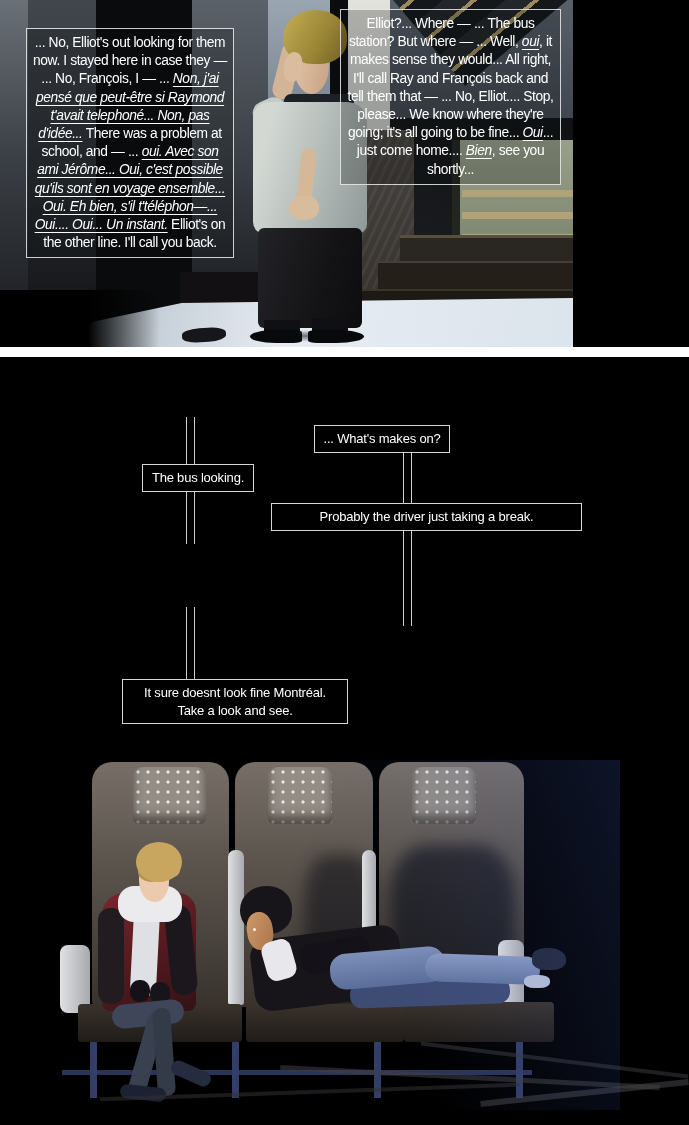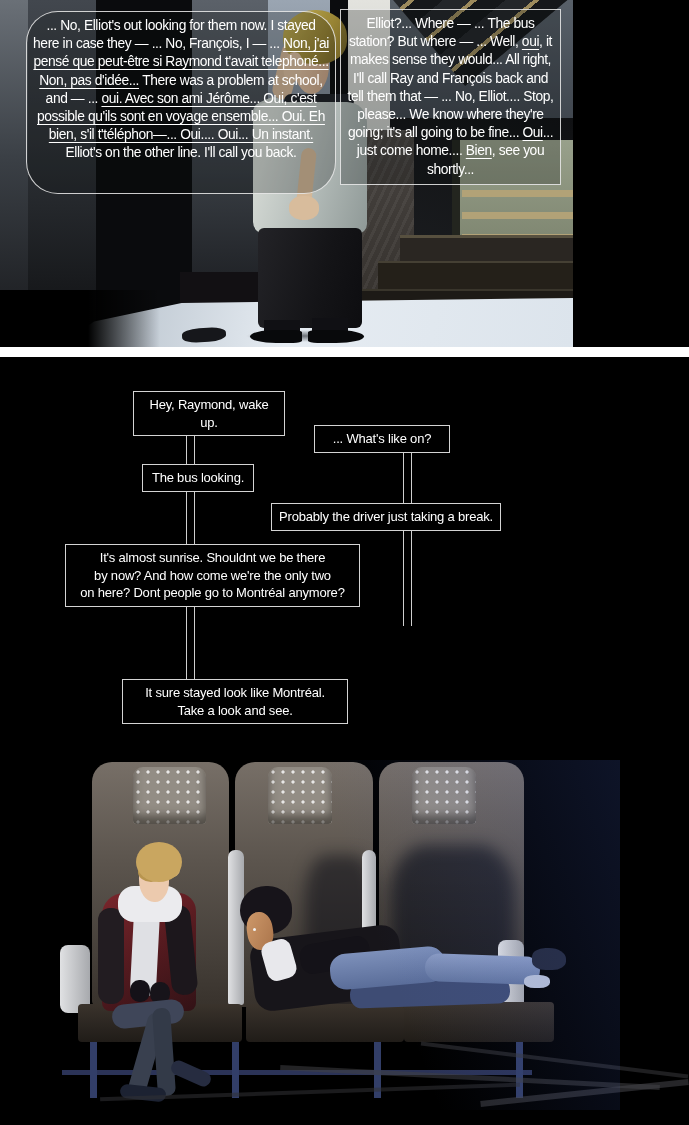--- a/index.html
+++ b/index.html
@@ -55,23 +55,23 @@
       background:linear-gradient(105deg,#232327,#141417 60%,#0d0d10);}
   .c1-legl{left:264px;top:320px;width:36px;height:22px;background:#101014;}
   .c1-legr{left:312px;top:318px;width:36px;height:24px;background:#101014;}
   .c1-shoel{left:250px;top:330px;width:52px;height:13px;background:#08090b;border-radius:60% 20% 20% 60%;}
   .c1-shoer{left:308px;top:330px;width:56px;height:13px;background:#08090b;border-radius:20% 60% 60% 20%;}
 
   
   .caption{border:1px solid rgba(238,238,238,.85);color:#fff;text-align:center;
       font-size:13.8px;line-height:18.2px;letter-spacing:-0.4px;padding:5px 6px;
       background:rgba(10,12,14,.24);box-sizing:border-box;}
-  .cap-left{left:26px;top:11px;width:310px;min-height:183px;border-radius:32px;}
+  .cap-left{left:26px;top:28px;width:208px;min-height:183px;}
   .cap-right{left:340px;top:9px;width:221px;min-height:172px;}
-  .fr{text-decoration:underline;text-decoration-thickness:1px;text-underline-offset:2.5px;margin-top:31px;}
+  .fr{font-style:italic;text-decoration:underline;text-decoration-thickness:1px;text-underline-offset:2.5px;margin-top:31px;}
 
   .divider{left:0;top:347px;width:689px;height:10px;background:#fff;}
 
   .dbox{background:#000;border:1px solid #d4d4d4;color:#fff;text-align:center;
       font-size:13px;line-height:17.5px;letter-spacing:-0.2px;padding:4px 7px;
       white-space:pre-line;box-sizing:border-box;z-index:5;}
   .conn{width:9px;border-left:1.5px solid #cfcfcf;border-right:1.5px solid #cfcfcf;
       box-sizing:border-box;z-index:2;}
 
   
@@ -178,28 +178,24 @@
   <div class="abs caption cap-right"><span>Elliot?... Where — ... The bus station? But where — ... Well, </span><span class="fr">oui</span><span>, it makes sense they would... All right, I'll call Ray and François back and tell them that — ... No, Elliot.... Stop, please... We know where they're going; it's all going to be fine... </span><span class="fr">Oui</span><span>... just come home.... </span><span class="fr">Bien</span><span>, see you shortly...</span></div>
 
   <div class="abs divider"></div>
 
   <div class="abs conn" style="left:186px;top:417px;height:47px"></div>
   <div class="abs conn" style="left:186px;top:490px;height:54px"></div>
   <div class="abs conn" style="left:186px;top:607px;height:72px"></div>
   <div class="abs conn" style="left:403px;top:451px;height:52px"></div>
   <div class="abs conn" style="left:403px;top:528px;height:98px"></div>
 
-  <div class="abs dbox" style="left:133px;top:391px;width:152px">Hey, Raymond, wake up.</div>
-  <div class="abs dbox" style="left:314px;top:425px;width:136px">... What's like on?</div>
+  <div class="abs dbox" style="left:314px;top:425px;width:136px">... What's makes on?</div>
   <div class="abs dbox" style="left:142px;top:464px;width:112px">The bus looking.</div>
-  <div class="abs dbox" style="left:271px;top:503px;width:230px">Probably the driver just taking a break.</div>
-  <div class="abs dbox" style="left:65px;top:544px;width:295px">It's almost sunrise. Shouldnt we be there
-by now? And how come we're the only two
-on here? Dont people go to Montréal anymore?</div>
-  <div class="abs dbox" style="left:122px;top:679px;width:226px">It sure stayed look like Montréal.
+  <div class="abs dbox" style="left:271px;top:503px;width:311px">Probably the driver just taking a break.</div>
+  <div class="abs dbox" style="left:122px;top:679px;width:226px">It sure doesnt look fine Montréal.
 Take a look and see.</div>
 
   <div class="abs seat-back" style="left:92px;width:137px"></div>
   <div class="abs seat-back" style="left:235px;width:138px"></div>
   <div class="abs seat-back" style="left:379px;width:145px"></div>
   <div class="abs headrest" style="left:133px;width:73px"></div>
   <div class="abs headrest" style="left:268px;width:64px"></div>
   <div class="abs headrest" style="left:412px;width:64px"></div>
 
   <div class="abs seat-shadow" style="left:390px;top:845px;width:125px;height:165px"></div>

